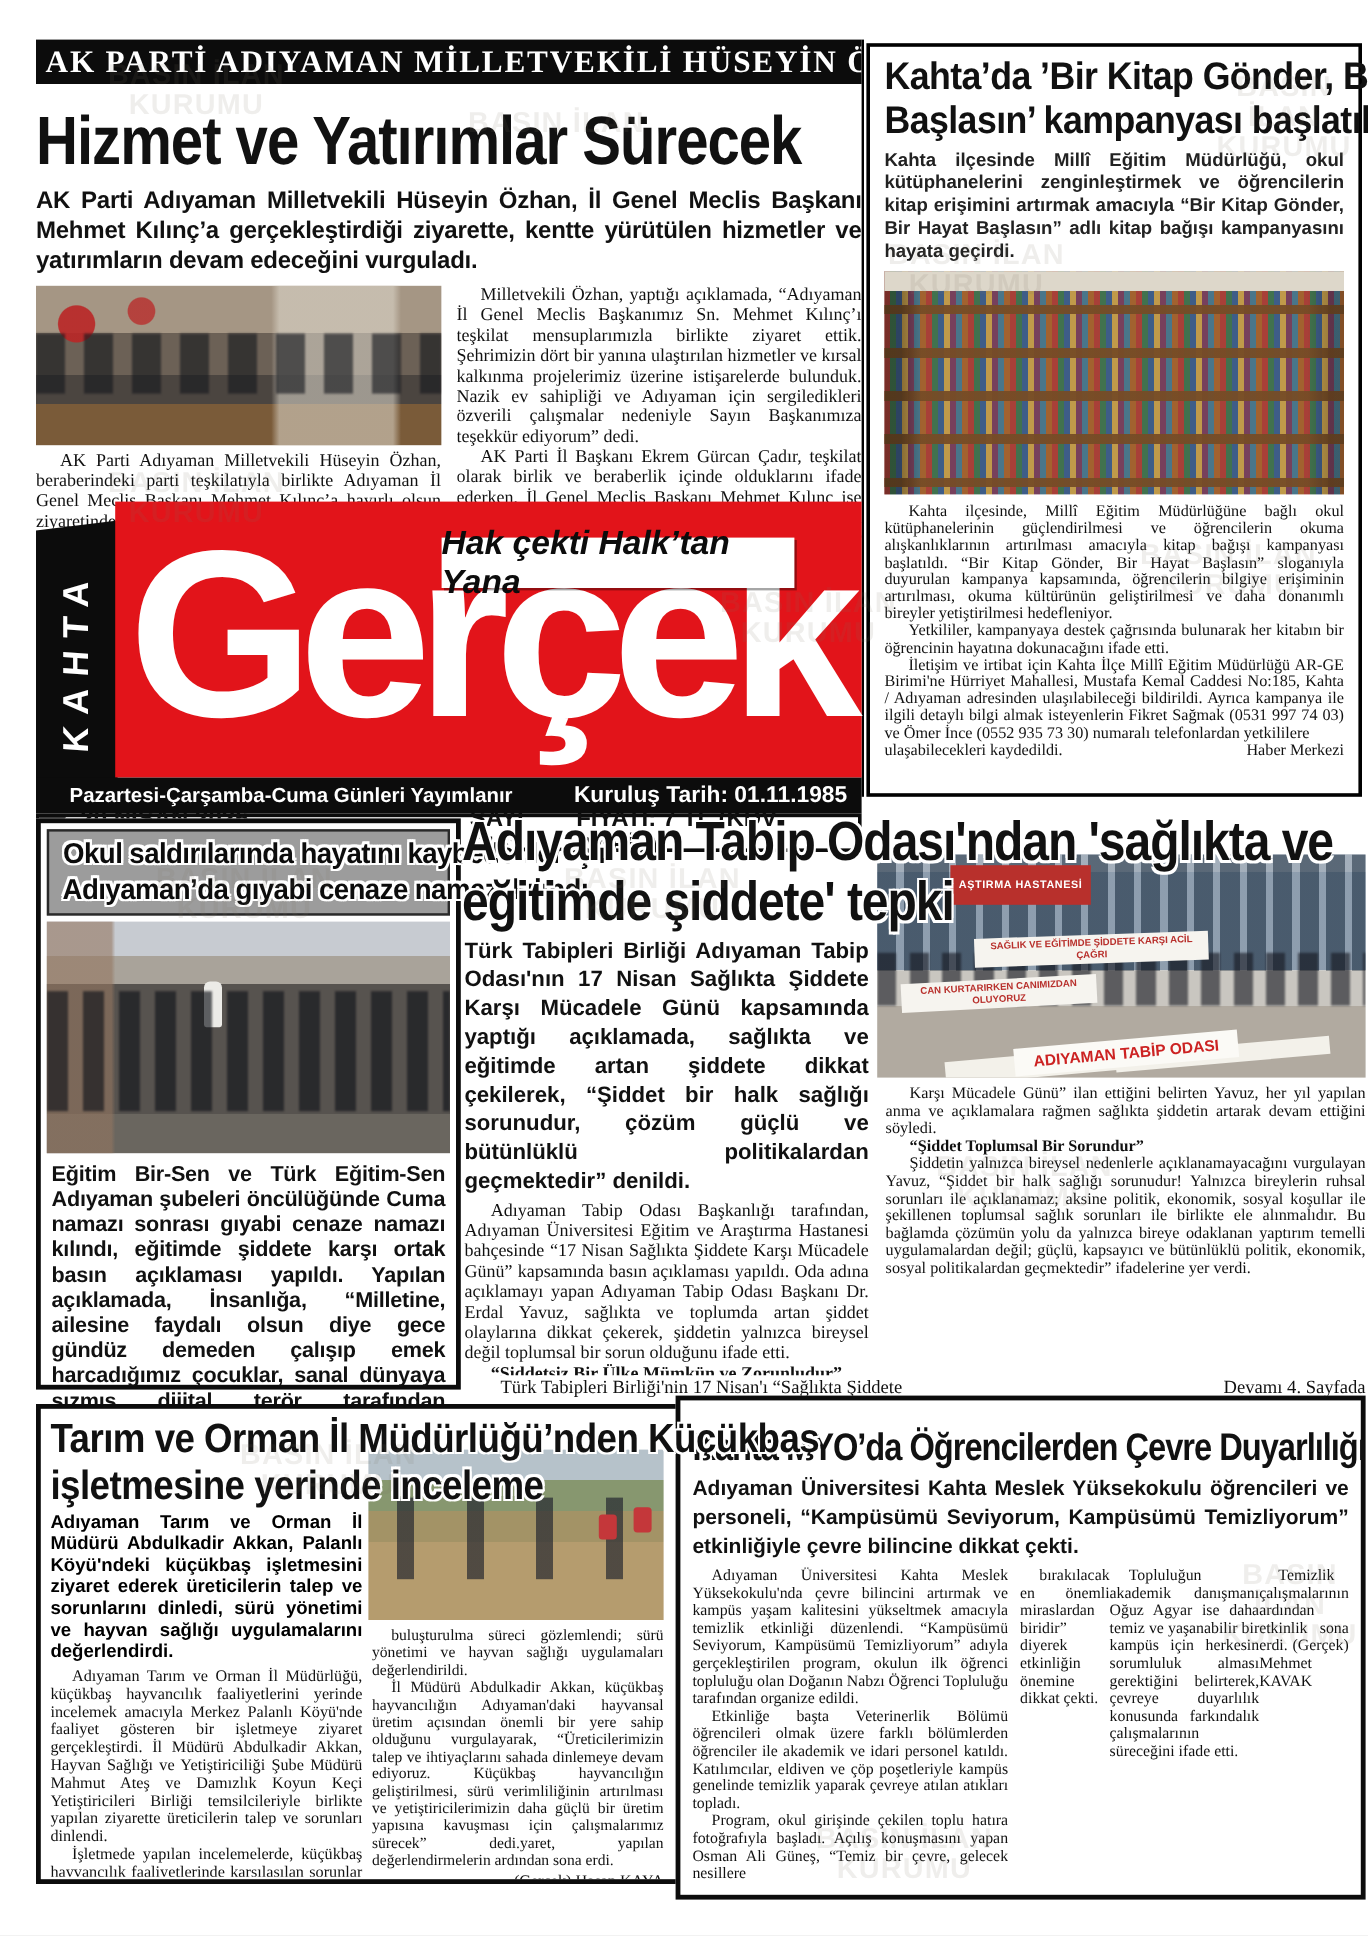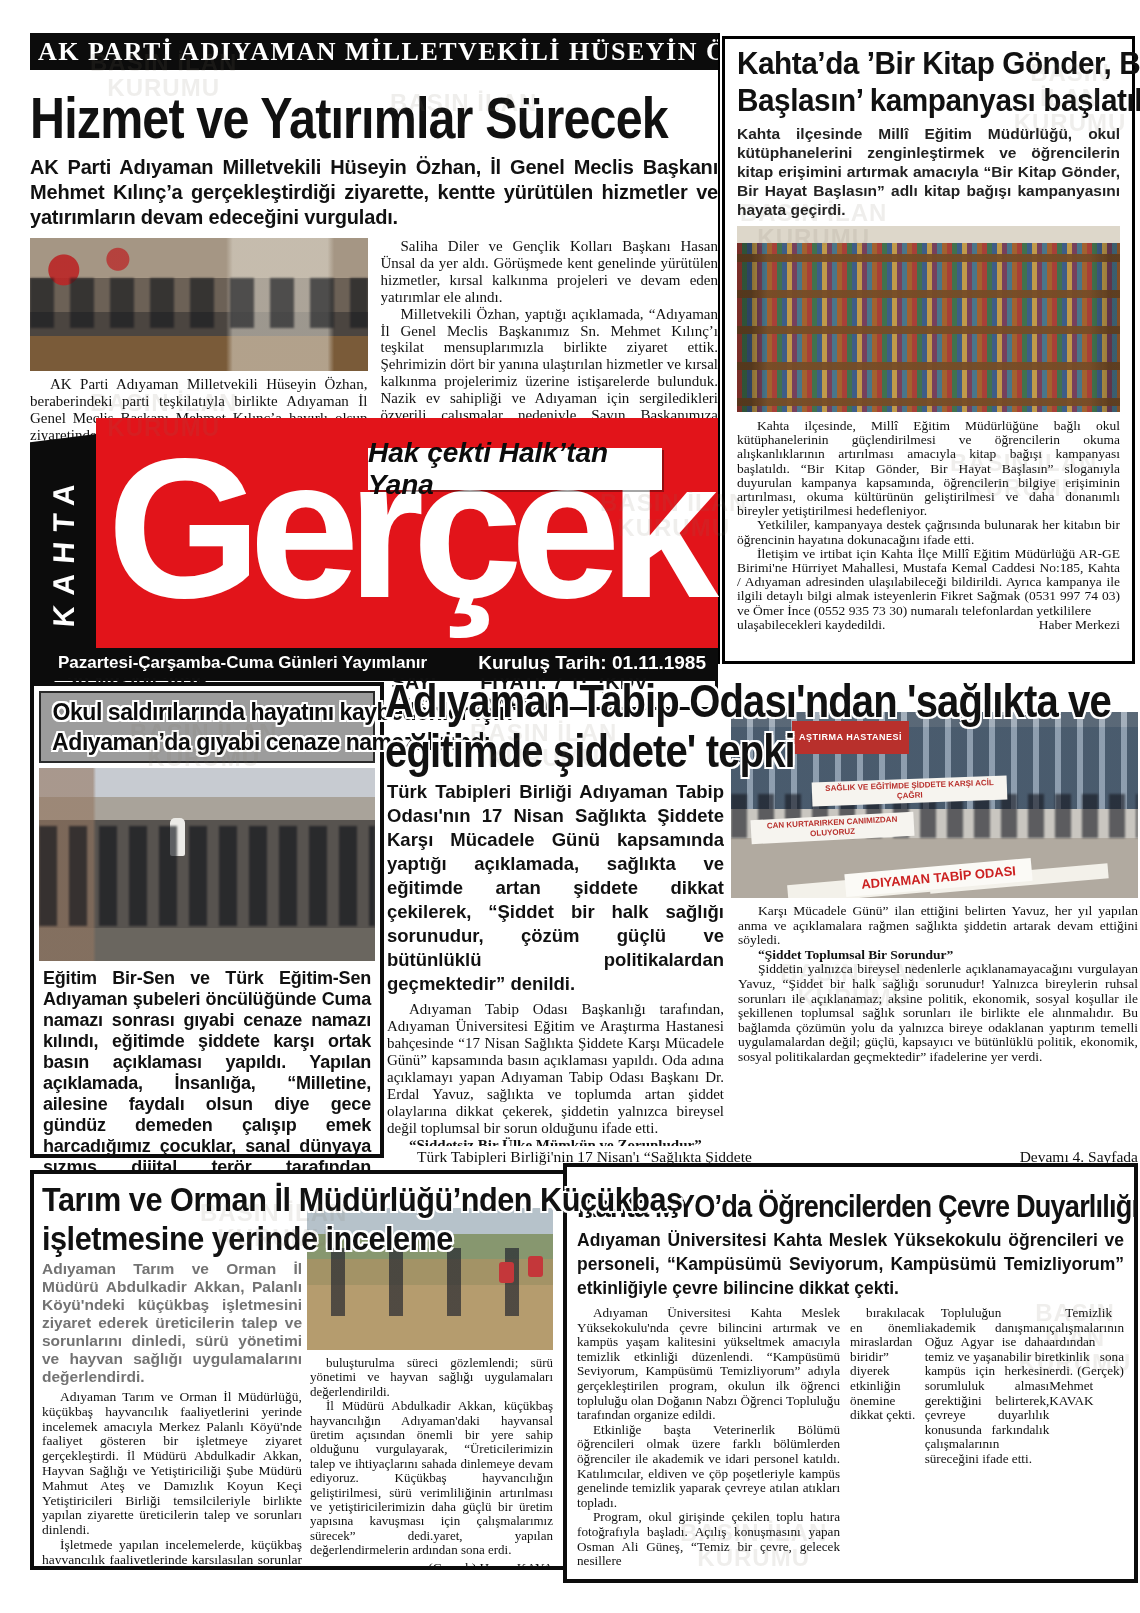--- a/index.html
+++ b/index.html
@@ -116,21 +116,21 @@
   .tarim .l1,.tarim .l2{position:absolute;left:8px;z-index:3}
   .tarim .l1{top:6px}.tarim .l2{top:45px}
   .tarim .l1 .cx,.tarim .l2 .cx{font:900 34px/39px "Liberation Sans",sans-serif;letter-spacing:-.5px;transform:scaleX(.9);
       text-shadow:-2px -2px 0 #fff,2px -2px 0 #fff,-2px 2px 0 #fff,2px 2px 0 #fff}
   .ph-field{background:linear-gradient(180deg,#b6c2ca 0 18%,#87976f 18% 36%,#a39366 36% 54%,#b59c6e 54% 100%)}
   .ph-field::after{content:"";position:absolute;left:0;right:0;top:28%;height:48%;
       background:repeating-linear-gradient(90deg, rgba(30,32,42,0) 0 24px, rgba(33,36,46,.68) 24px 38px, rgba(30,32,42,0) 38px 58px);filter:blur(.5px)}
   .vest{position:absolute;background:#c4373a;border-radius:3px;width:15px;height:21px;z-index:2}
   .tarim .photo{position:absolute;left:273px;top:34px;width:246px;height:142px}
   .tarim .c1{position:absolute;left:8px;top:86px;width:260px;height:304px;overflow:hidden}
-  .tarim .c1 .sub{font:700 15.5px/18px "Liberation Sans",sans-serif;color:#737373;margin-bottom:4px}
+  .tarim .c1 .sub{font:700 15.5px/18px "Liberation Sans",sans-serif;color:#000000;margin-bottom:4px}
   .tarim .c1 p{font-size:13.5px;line-height:14.8px;text-indent:18px}
   .tarim .c2{position:absolute;left:276px;top:182px;width:243px;height:210px;overflow:hidden}
   .tarim .c2 p{font-size:13px;line-height:14.4px;text-indent:16px}
   .tarim .byline{text-align:right;font-size:13.5px;margin-top:2px}
   
   .myo{position:absolute;left:563px;top:1163px;width:575px;height:420px;border:4px solid #0c0c0c;
        padding:20px 10px;background:#fff}
   .myo .hl .cx{font:900 32px/38px "Liberation Sans",sans-serif;letter-spacing:-1px;transform:scaleX(.85)}
   .myo .sub{margin-top:3px;font:700 17.5px/24px "Liberation Sans",sans-serif}
   .myo .cols{display:flex;gap:10px;margin-top:6px}
@@ -202,21 +202,20 @@
     <div class="kicker">AK PARTİ ADIYAMAN MİLLETVEKİLİ HÜSEYİN ÖZHAN:</div>
     <div class="hl"><span class="cx">Hizmet ve Yatırımlar Sürecek</span></div>
     <div class="sub just">AK Parti Adıyaman Milletvekili Hüseyin Özhan, İl Genel Meclis Başkanı Mehmet Kılınç’a gerçekleştirdiği ziyarette, kentte yürütülen hizmetler ve yatırımların devam edeceğini vurguladı.</div>
     <div class="cols">
       <div class="col">
         <div class="photo ph-lead"></div>
         <p class="just">AK Parti Adıyaman Milletvekili Hüseyin Özhan, beraberindeki parti teşkilatıyla birlikte Adıyaman İl Genel Meclis Başkanı Mehmet Kılınç’a hayırlı olsun ziyaretinde bulundu.</p>
         <p class="just">Ziyarette AK Parti İl Başkanı Ekrem Gürcan Çadır, Merkez İlçe Başkanı Fatih Olgun, Kadın Kolları Başkanı</p>
       </div>
       <div class="col">
-        <p class="just">Saliha Diler ve Gençlik Kolları Başkanı Hasan Ünsal da yer aldı. Görüşmede kent genelinde yürütülen hizmetler, kırsal kalkınma projeleri ve devam eden yatırımlar ele alındı.</p>
         <p class="just">Milletvekili Özhan, yaptığı açıklamada, “Adıyaman İl Genel Meclis Başkanımız Sn. Mehmet Kılınç’ı teşkilat mensuplarımızla birlikte ziyaret ettik. Şehrimizin dört bir yanına ulaştırılan hizmetler ve kırsal kalkınma projelerimiz üzerine istişarelerde bulunduk. Nazik ev sahipliği ve Adıyaman için sergiledikleri özverili çalışmalar nedeniyle Sayın Başkanımıza teşekkür ediyorum” dedi.</p>
         <p class="just">AK Parti İl Başkanı Ekrem Gürcan Çadır, teşkilat olarak birlik ve beraberlik içinde olduklarını ifade ederken, İl Genel Meclis Başkanı Mehmet Kılınç ise ziyaretten duyduğu memnuniyeti dile getirerek Milletvekili Özhan ve beraberindeki heyete teşekkür etti.    (Gerçek) Hasan KAYA</p>
       </div>
     </div>
   </section>
 
   <div class="vrule"></div>
 
   <section class="kitap">
     <div class="hl">

